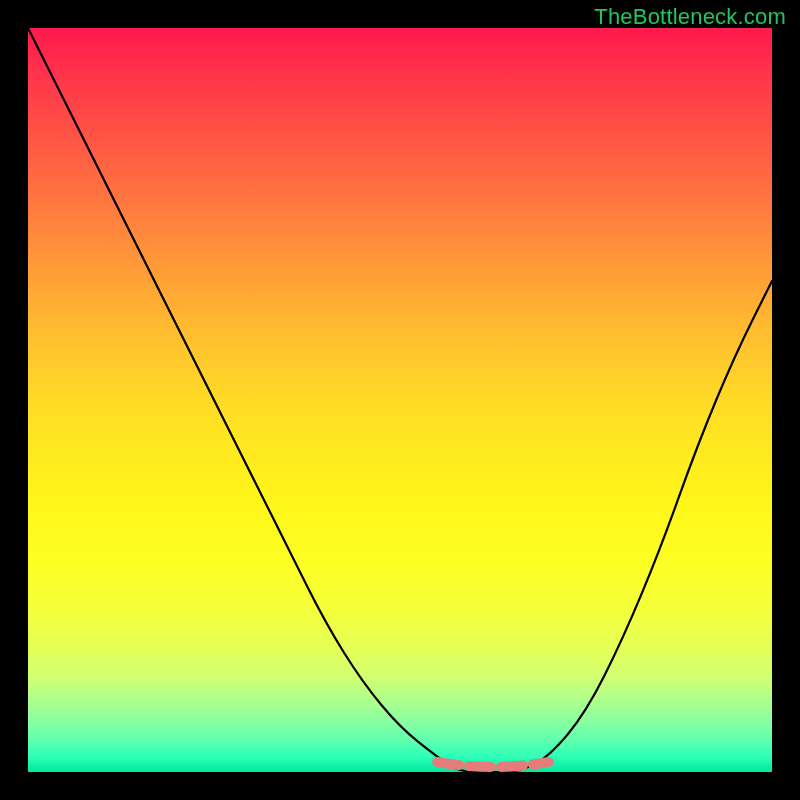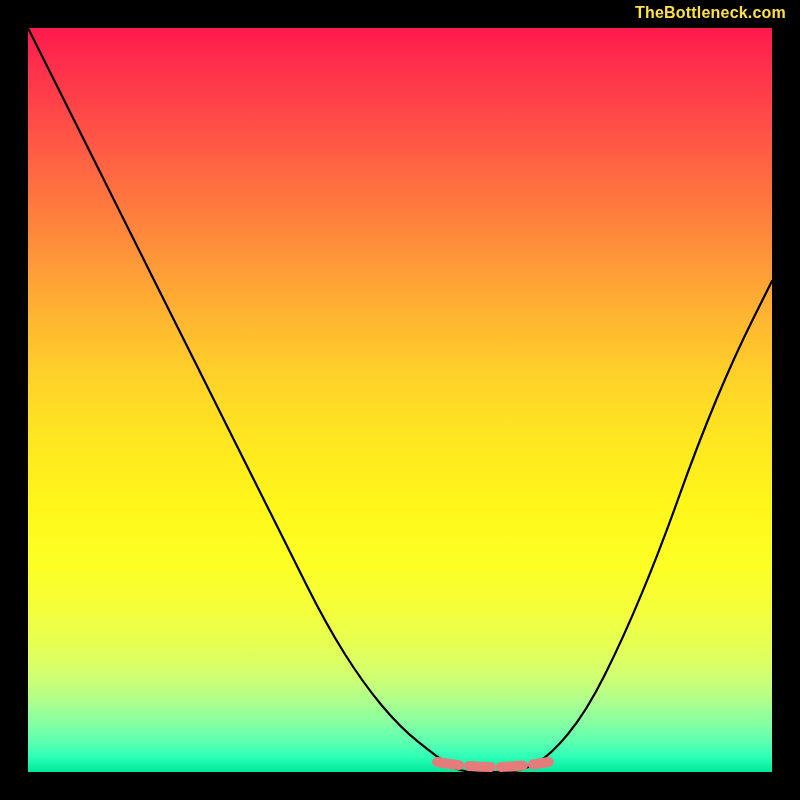--- a/index.html
+++ b/index.html
@@ -16,23 +16,23 @@
     left: 0;
     top: 0;
     width: 800px;
     height: 800px;
     background: #000;
   }
   .watermark {
     position: absolute;
     top: 4px;
     right: 14px;
-    font-size: 16px;
-    font-weight: 700;
-    color: #fde047;
+    font-size: 22px;
+    font-weight: 400;
+    color: #22c55e;
     letter-spacing: 0.2px;
     user-select: none;
   }
   .plot {
     position: absolute;
     left: 28px;
     top: 28px;
     width: 744px;
     height: 744px;
     

